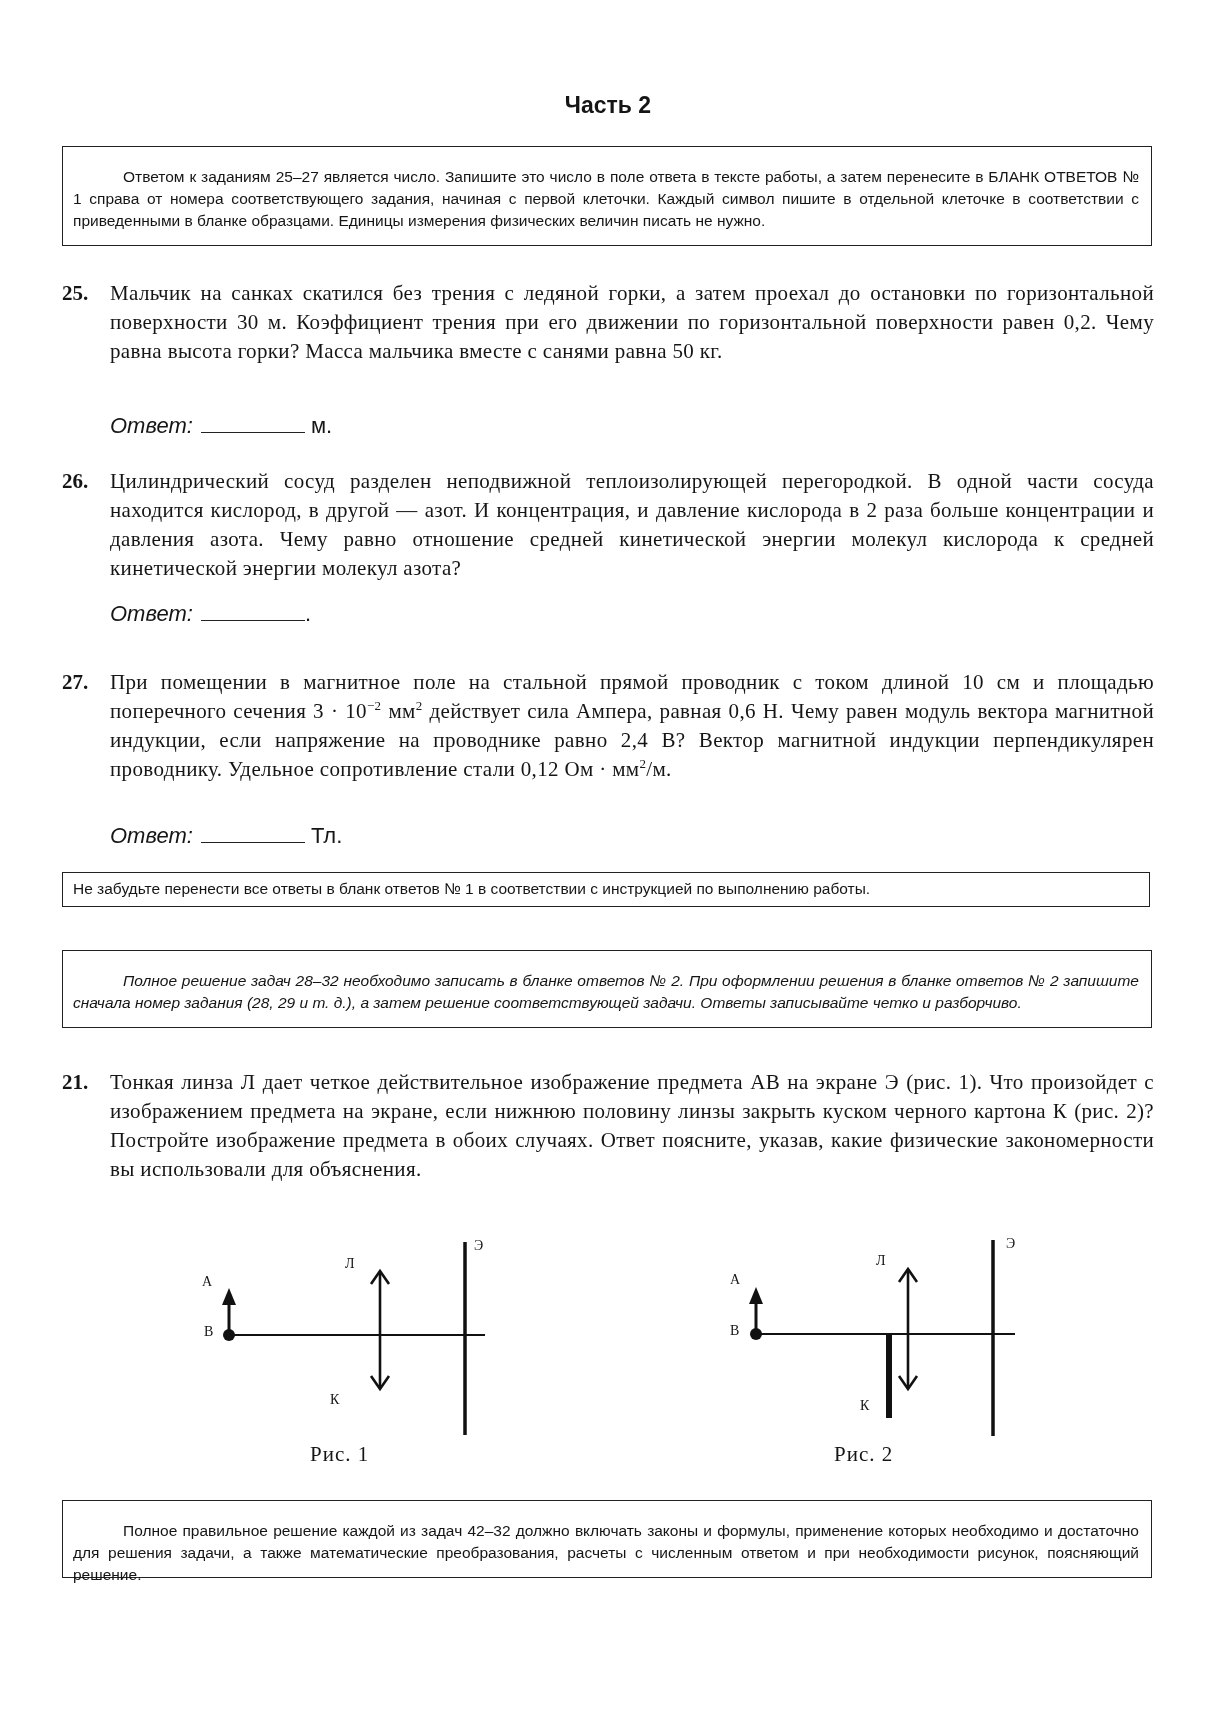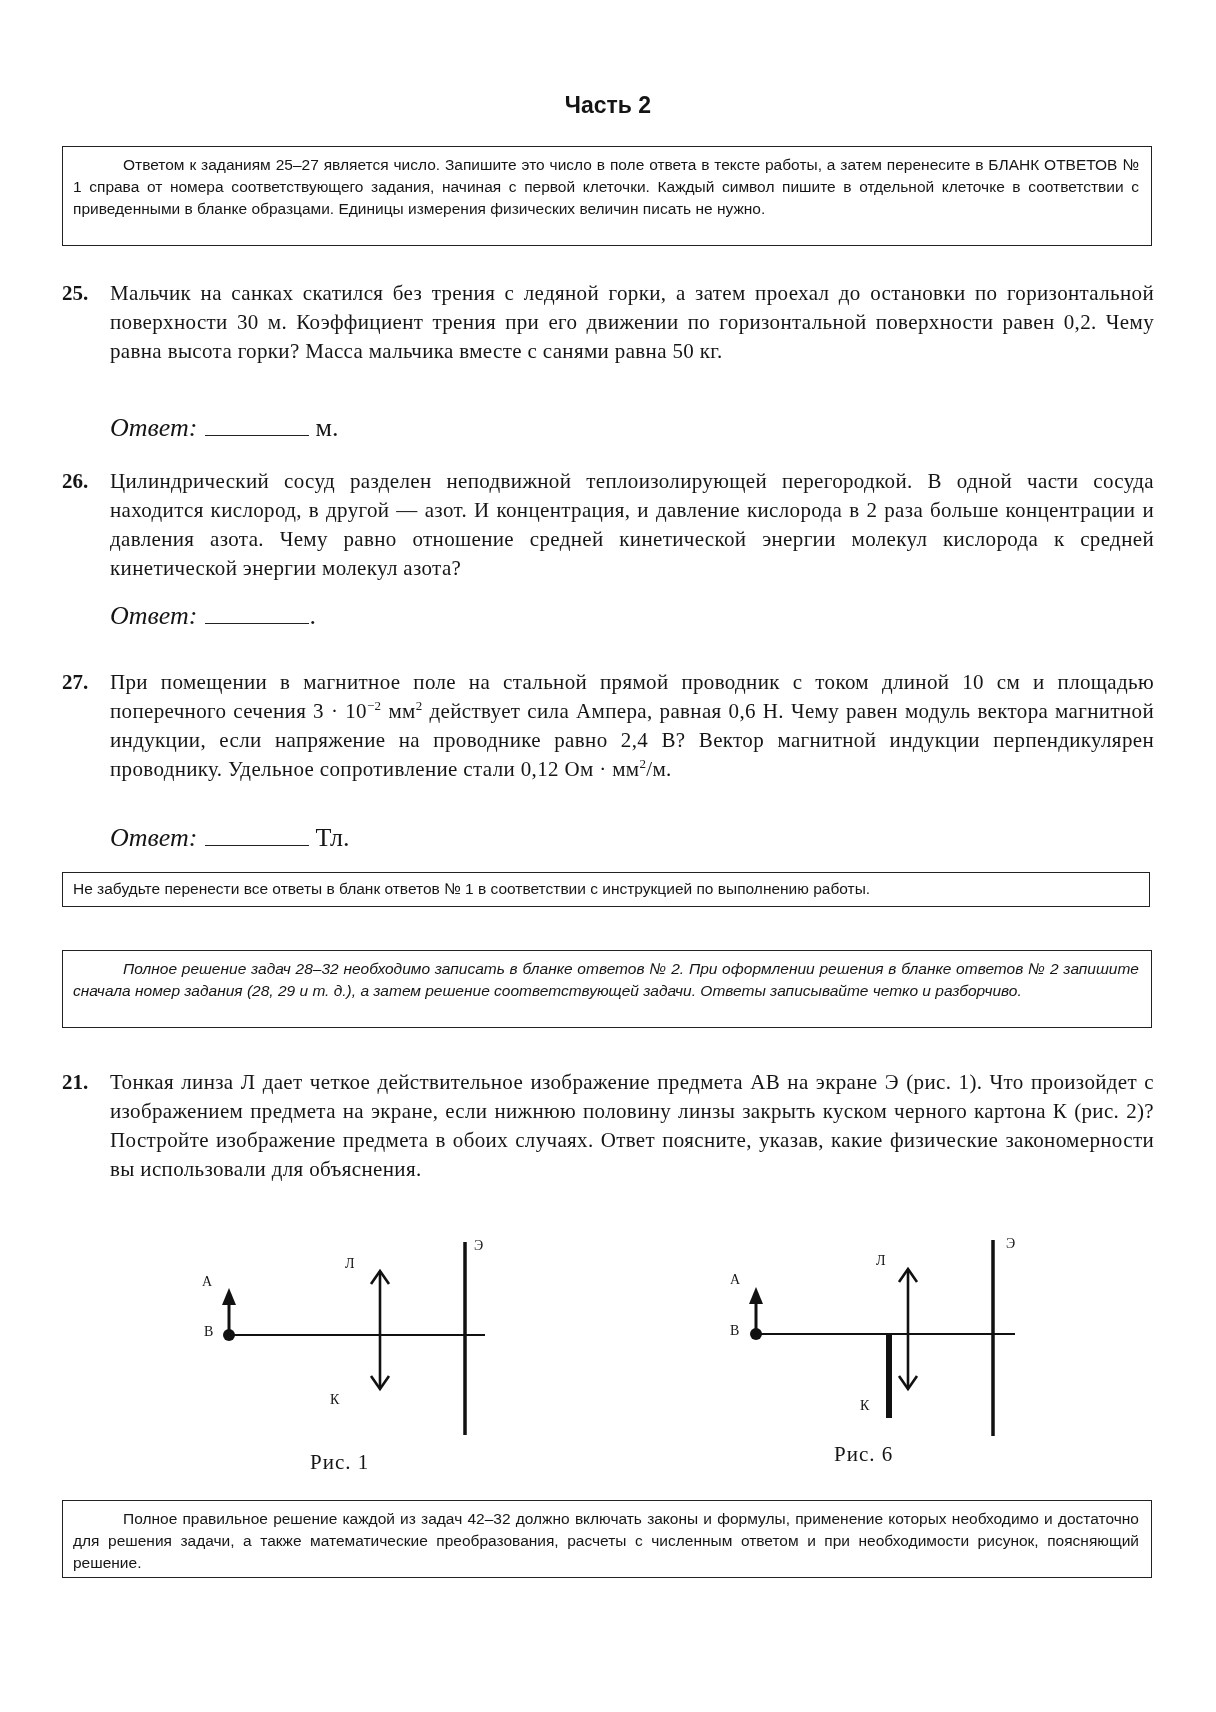--- a/index.html
+++ b/index.html
@@ -15,21 +15,21 @@
     position: absolute; left: 0; width: 1216px; top: 92px;
     text-align: center;
     font-family: "Liberation Sans", sans-serif;
     font-weight: bold; font-size: 23px;
   }
   .note-box {
     position: absolute;
     border: 1.5px solid #222;
     font-family: "Liberation Sans", sans-serif;
     font-size: 15.5px; line-height: 22px;
-    padding: 7px 12px 4px 10px;
+    padding: 19px 12px 4px 10px;
     box-sizing: border-box;
     text-align: justify;
   }
   .note-box p { margin: 0; text-indent: 50px; }
   .note-box.center p { text-indent: 0; }
   .task {
     position: absolute; left: 62px; width: 1092px;
     font-family: "Liberation Serif", serif;
     font-size: 21px; line-height: 29px;
   }
@@ -37,22 +37,22 @@
     position: absolute; left: 0; top: 0;
     font-weight: bold;
   }
   .task .text {
     margin-left: 48px;
     text-align: justify;
     letter-spacing: 0.35px;
   }
   .answer {
     position: absolute; left: 110px;
-    font-family: Liberation Serif, serif;
-    font-size: 26px;
+    font-family: Liberation Sans, sans-serif;
+    font-size: 22px;
   }
   .answer .lbl { font-style: italic; }
   .answer .blank {
     display: inline-block; width: 104px; border-bottom: 1.5px solid #222;
     height: 18px; margin: 0 6px 0 8px; vertical-align: baseline;
   }
   sup { font-size: 13px; line-height: 0; }
   .fig { position: absolute; }
   .fig-caption {
     position: absolute;
@@ -133,21 +133,21 @@
       <polyline points="191,156 200,169 209,156" fill="none" stroke="#111" stroke-width="2.6"></polyline>
 
       <line x1="285" y1="22" x2="285" y2="215" stroke="#111" stroke-width="3.5"></line>
     </svg>
     <span class="fig-label" style="left:22px; top:54px;">А</span>
     <span class="fig-label" style="left:24px; top:104px;">В</span>
     <span class="fig-label" style="left:165px; top:36px;">Л</span>
     <span class="fig-label" style="left:294px; top:18px;">Э</span>
     <span class="fig-label" style="left:150px; top:172px;">К</span>
   </div>
-  <div class="fig-caption" style="left:310px; top:1442px;margin-top:8px;">Рис. 1</div>
+  <div class="fig-caption" style="left:310px; top:1442px;">Рис. 1</div>
 
   <div class="fig" style="left:700px; top:1220px; width:340px; height:260px;">
     <svg width="340" height="260" style="position:absolute;left:0;top:0;">
 
       <line x1="57" y1="114" x2="315" y2="114" stroke="#111" stroke-width="2.2"></line>
 
       <circle cx="56" cy="114" r="6" fill="#111"></circle>
       <line x1="56" y1="114" x2="56" y2="82" stroke="#111" stroke-width="3"></line>
       <polygon points="56,67 49,84 63,84" fill="#111"></polygon>
 
@@ -158,19 +158,19 @@
       <polyline points="199,156 208,169 217,156" fill="none" stroke="#111" stroke-width="2.6"></polyline>
 
       <line x1="293" y1="20" x2="293" y2="216" stroke="#111" stroke-width="3.5"></line>
     </svg>
     <span class="fig-label" style="left:30px; top:52px;">А</span>
     <span class="fig-label" style="left:30px; top:103px;">В</span>
     <span class="fig-label" style="left:176px; top:33px;">Л</span>
     <span class="fig-label" style="left:306px; top:16px;">Э</span>
     <span class="fig-label" style="left:160px; top:178px;">К</span>
   </div>
-  <div class="fig-caption" style="left:834px; top:1442px;">Рис. 6</div>
+  <div class="fig-caption" style="left:834px; top:1442px;">Рис. 2</div>
 
   <div class="note-box" style="left:62px; top:1500px; width:1090px; height:78px;">
     <p>Полное правильное решение каждой из задач 42–32 должно включать законы и формулы, применение которых необходимо и достаточно для решения задачи, а также математические преобразования, расчеты с численным ответом и при необходимости рисунок, поясняющий решение.</p>
   </div>
 
 </div>
 
 </body></html>

